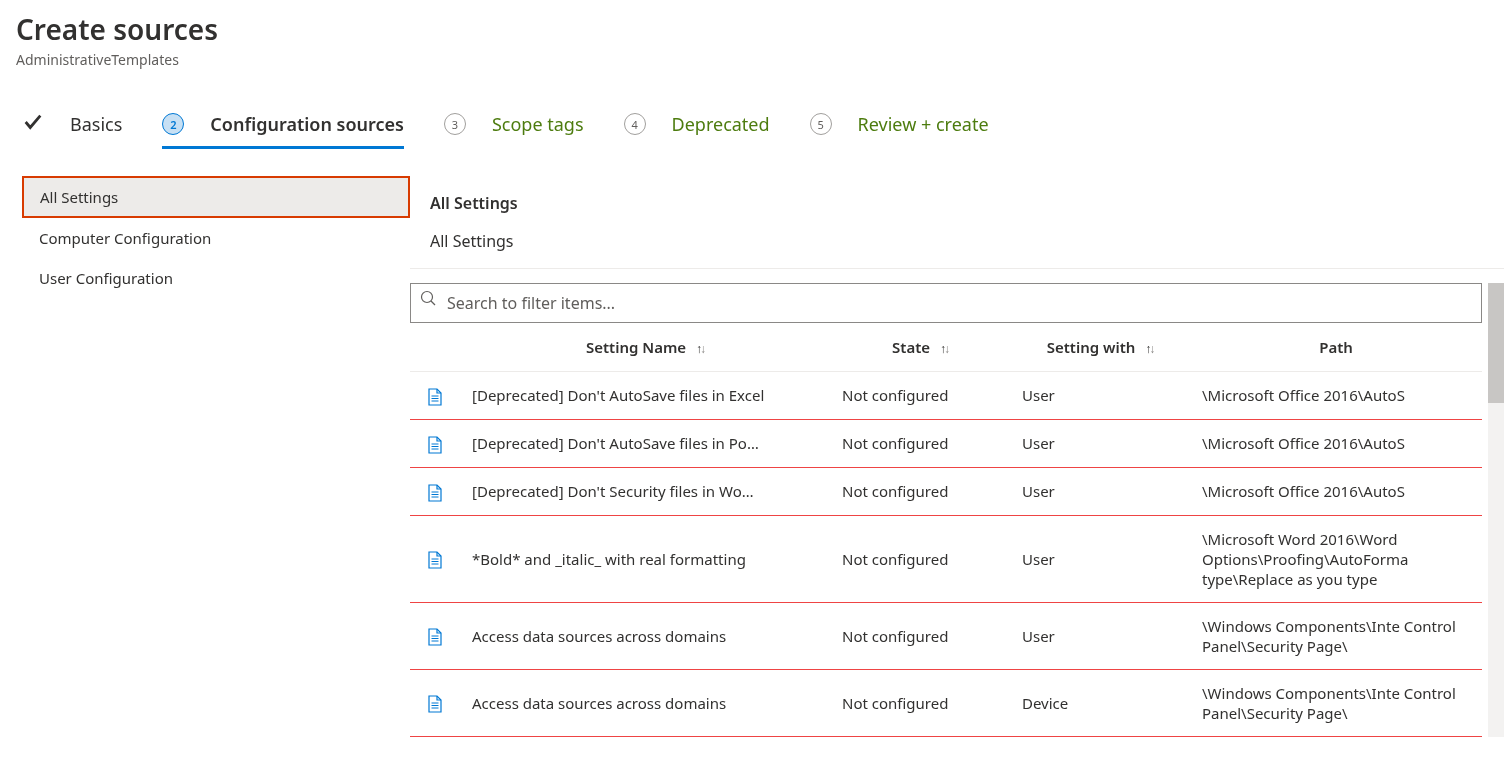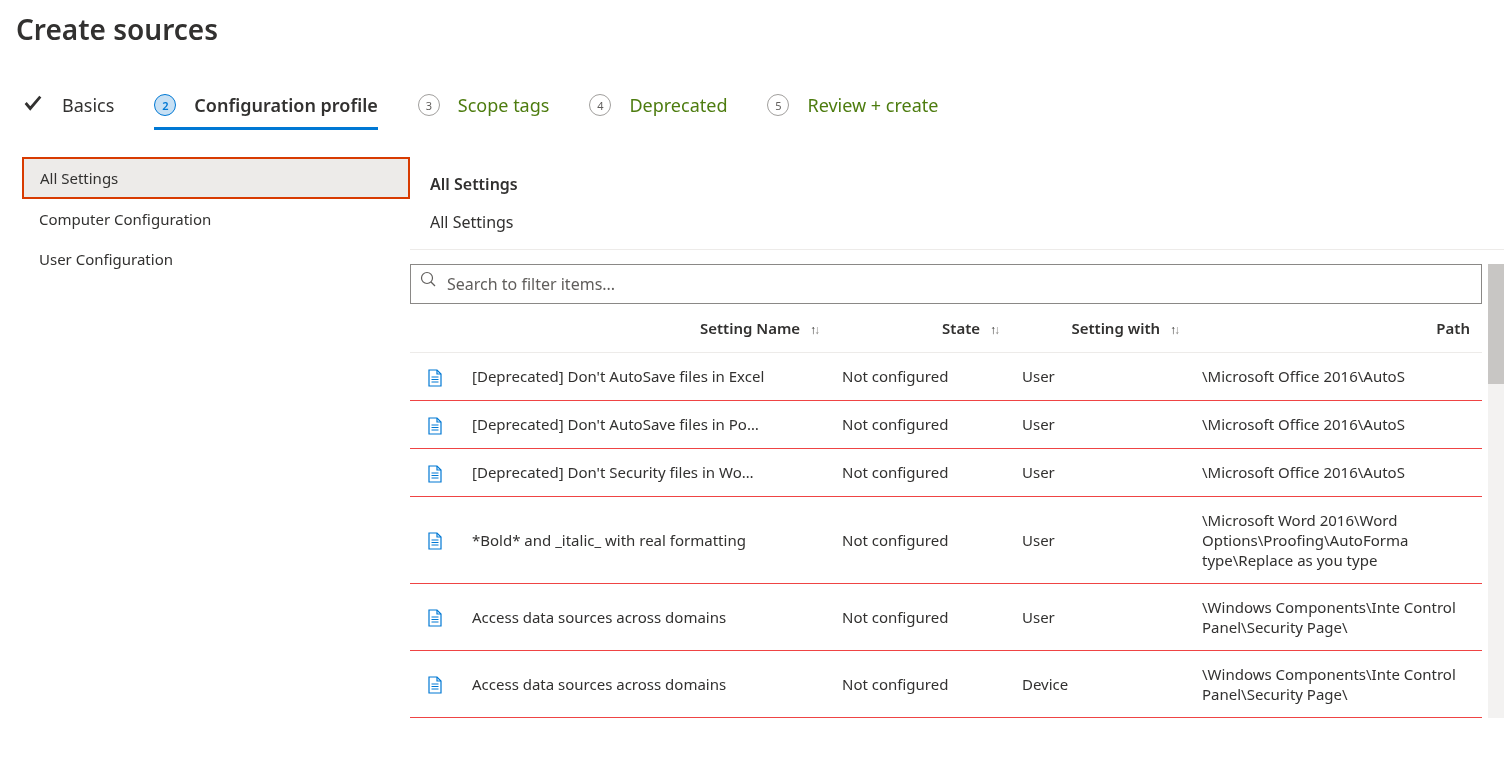--- a/index.html
+++ b/index.html
@@ -30,21 +30,21 @@
     .wizard-steps {
       display: flex;
       align-items: center;
       gap: 40px;
       padding: 36px 22px 0 22px;
       margin-bottom: 26px;
     }
     .step {
       display: flex;
       align-items: center;
-      gap: 18px;
+      gap: 26px;
       padding-bottom: 10px;
       border-bottom: 3px solid transparent;
       cursor: pointer;
     }
     .step.active {
       border-bottom-color: #0078d4;
     }
     .step.active .step-label {
       color: #323130;
       font-weight: 600;
@@ -147,21 +147,21 @@
       overflow: auto;
       position: relative;
       max-height: 420px;
     }
     .table {
       width: 100%;
       border-collapse: collapse;
       table-layout: fixed;
     }
     .table thead th {
-      text-align: right;
+      text-align: center;
       font-size: 15px;
       font-weight: 600;
       color: #323130;
       padding: 14px 12px 14px 12px;
       border-bottom: 1px solid #edebe9;
       background: #fff;
       white-space: nowrap;
     }
     .col-icon { width: 50px; }
     .col-name { width: 370px; }
@@ -215,35 +215,36 @@
     .main-inner {
       position: relative;
       padding-right: 22px;
     }
   </style>
 </head>
 <body>
 
 <div class="header">
   <div class="page-title">Create sources</div>
+  <div class="page-subtitle">AdministrativeTemplates</div>
 </div>
 
 <div class="wizard-steps">
   <div class="step completed">
     <span class="check-icon">
       <svg viewBox="0 0 24 24" fill="none" stroke="#323130" stroke-width="3">
         <path d="M4 12 L9 18 L20 5"></path>
       </svg>
     </span>
     <span class="step-label">Basics</span>
   </div>
 
   <div class="step active">
     <span class="step-number-circle active">2</span>
-    <span class="step-label">Configuration profile</span>
+    <span class="step-label">Configuration sources</span>
   </div>
 
   <div class="step upcoming">
     <span class="step-number-circle">3</span>
     <span class="step-label">Scope tags</span>
   </div>
 
   <div class="step upcoming">
     <span class="step-number-circle">4</span>
     <span class="step-label">Deprecated</span>

